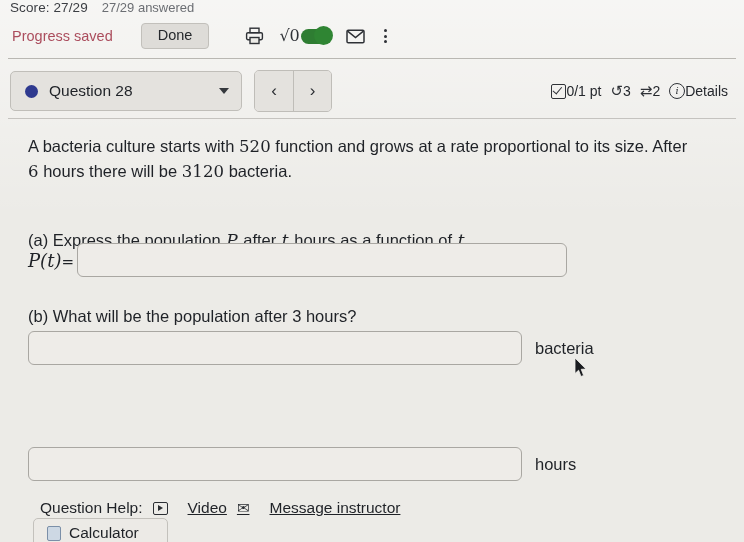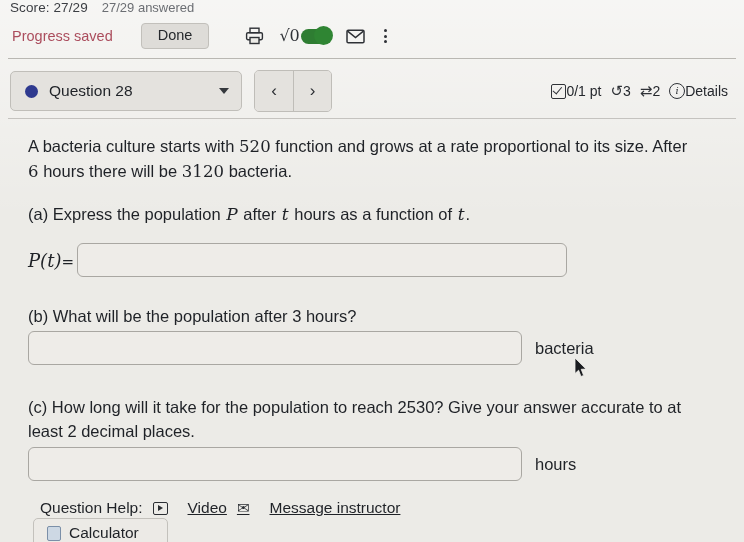--- a/index.html
+++ b/index.html
@@ -283,21 +283,21 @@
     font-style: italic;
     font-size: 17px;
     padding: 0 1px;
   }
 
   .part {
     font-size: 16.5px;
     line-height: 1.45;
     color: #1f2227;
   }
-  #part-a { position: absolute; left: 28px; top: 202px; width: 690px; }
+  #part-a { position: absolute; left: 28px; top: 228px; width: 690px; }
   #part-b { position: absolute; left: 28px; top: 305px; width: 690px; }
   #part-c { position: absolute; left: 28px; top: 396px; width: 690px; }
 
   .answer-input {
     background: #eeece8;
     border: 1px solid #a9a7a2;
     border-radius: 6px;
     box-sizing: border-box;
     font-family: "Liberation Sans", sans-serif;
     font-size: 15px;
@@ -493,21 +493,20 @@
     <span id="pt-label">P(<i>t</i>)<span class="eq">=</span></span>
     <input class="answer-input" id="input-a" type="text" placeholder="" style="">
   </div>
 
   <div class="part" id="part-b">(b) What will be the population after 3 hours?</div>
   <div id="input-b-wrap" class="row-inline">
     <input class="answer-input" id="input-b" type="text" placeholder="" style="">
     <span class="unit-label">bacteria</span>
   </div>
 
-  <div class="part" id="part-c">(c) How long will it take for the population to reach 2530? Give your answer accurate to at least 2 decimal places.</div>
   <div id="input-c-wrap" class="row-inline">
     <input class="answer-input" id="input-c" type="text" placeholder="" style="">
     <span class="unit-label">hours</span>
   </div>
 
   <div class="qhelp">
     <span>Question Help:</span>
     <span class="help-link">
       <span class="play-icon"></span>
       <span>Video</span>

